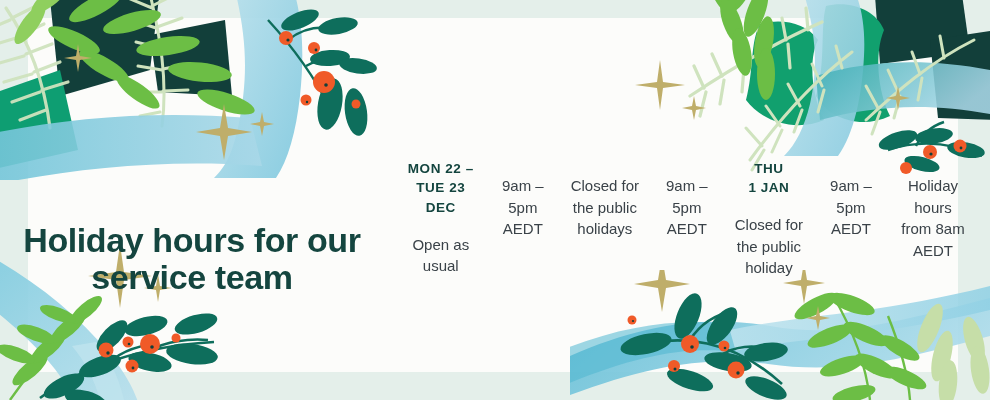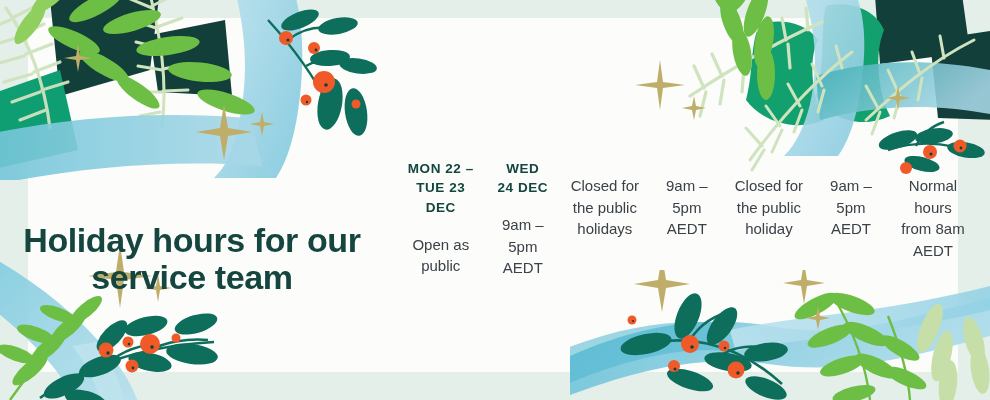--- a/index.html
+++ b/index.html
@@ -398,53 +398,53 @@
 
   <div class="content">
 
     <h1 class="title">Holiday hours for our service team</h1>
 
     <div class="columns">
 
       <div class="col">
         <div class="col-head">MON 22 –
 TUE 23 DEC</div>
-        <div class="col-body">Open as public</div>
-      </div>
-
-      <div class="col">
-        <div class="col-head">WED
-24 DEC</div>
+        <div class="col-body">Open as usual</div>
+      </div>
+
+      <div class="col">
         <div class="col-body">9am – 5pm
 AEDT</div>
       </div>
 
       <div class="col">
         <div class="col-body">Closed for
 the public
 holidays</div>
       </div>
 
       <div class="col">
         <div class="col-body">9am – 5pm
 AEDT</div>
       </div>
 
       <div class="col">
+        <div class="col-head">THU
+1 JAN</div>
         <div class="col-body">Closed for
 the public
 holiday</div>
       </div>
 
       <div class="col">
         <div class="col-body">9am – 5pm
 AEDT</div>
       </div>
 
       <div class="col">
-        <div class="col-body">Normal hours
+        <div class="col-body">Holiday hours
 from 8am
 AEDT</div>
       </div>
 
     </div>
   </div>
 </div>
 
 </body></html>

